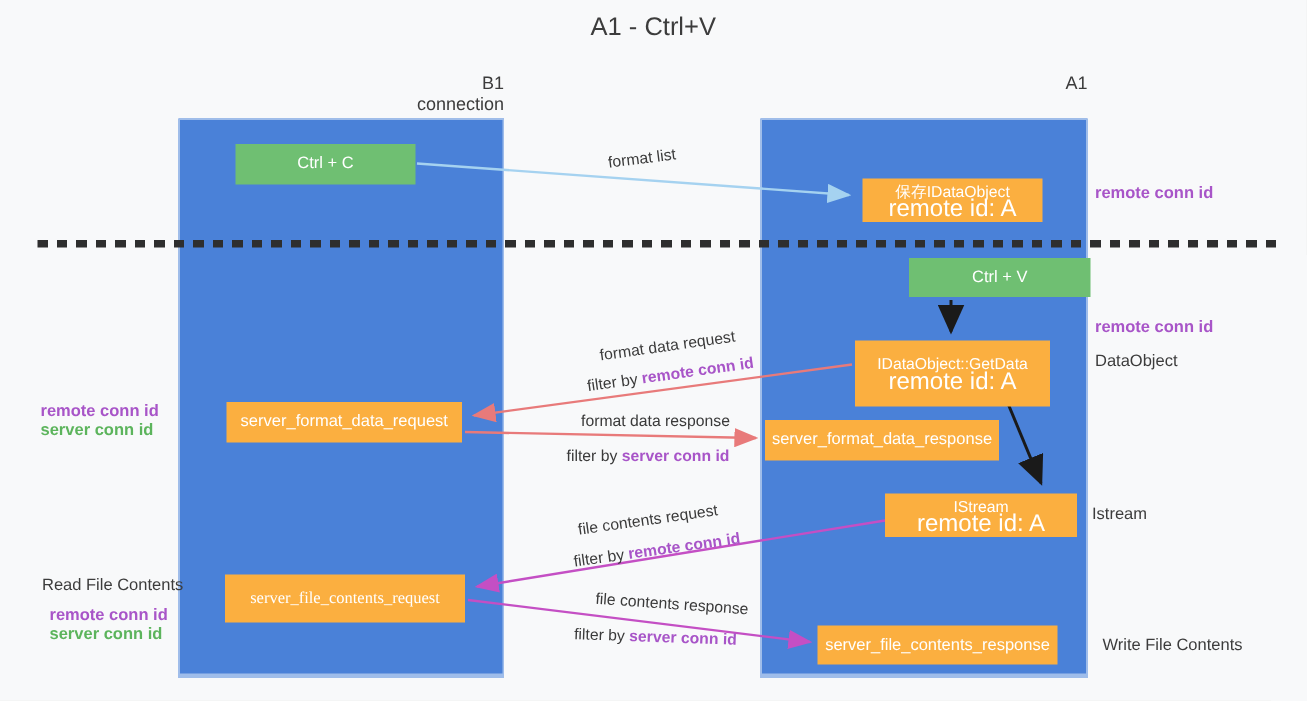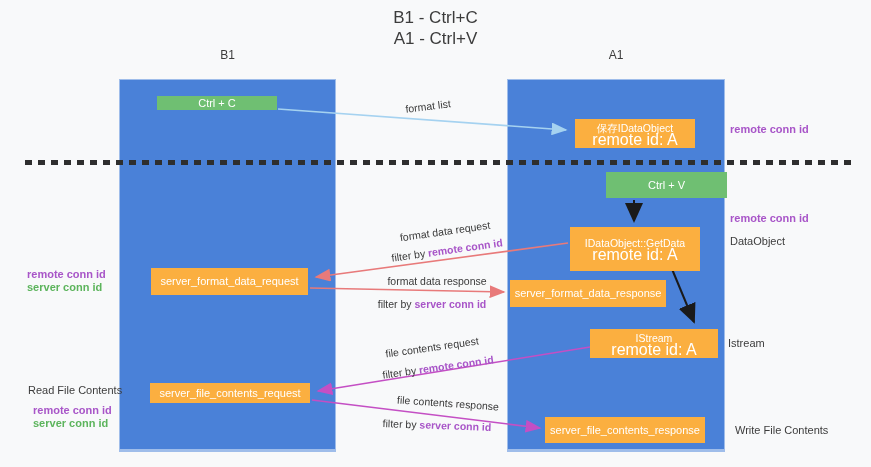--- a/index.html
+++ b/index.html
@@ -8,69 +8,69 @@
           font-family:"Liberation Sans",sans-serif;color:#3f3f3f;}
 
   .title{position:absolute;top:7px;left:0;width:100%;text-align:center;
          font-size:17px;line-height:21px;color:#3c3c3c;}
 
   .lane{position:absolute;top:79px;height:373px;background:#4a81d8;
         border:1px solid #9fbdea;border-bottom-width:3px;box-sizing:border-box;z-index:1;}
   .lane-left{left:119px;width:217px;}
   .lane-right{left:507px;width:218px;}
 
-  .lane-header{position:absolute;top:48px;text-align:center;font-size:12px;line-height:14px;color:#3c3c3c;z-index:4;}
+  .lane-header{position:absolute;top:48px;text-align:right;font-size:12px;line-height:14px;color:#3c3c3c;z-index:4;}
   .lane-header.lh-left{left:119px;width:217px;}
   .lane-header.lh-right{left:507px;width:218px;}
 
   .dashed-line{position:absolute;left:25px;top:160px;width:826px;height:5px;z-index:5;
     background:repeating-linear-gradient(90deg,#2e2e2e 0 7px,transparent 7px 13px);}
 
   svg.arrows{position:absolute;left:0;top:0;z-index:2;}
 
   .node{position:absolute;display:flex;flex-direction:column;align-items:center;justify-content:center;
         color:#fff;font-size:11px;line-height:13px;text-align:center;z-index:3;box-sizing:border-box;}
   .node.green{background:#6fbf72;}
   .node.orange{background:#fbaf40;}
   .node .l2{font-size:16px;}
 
-  .n-ctrl-c{left:157px;top:96px;width:120px;height:14px;align-items:center;}
+  .n-ctrl-c{left:157px;top:96px;width:120px;height:27px;align-items:center;}
   .n-save{left:575px;top:119px;width:120px;height:29px;font-size:10.5px;line-height:12px;}
   .n-ctrl-v{left:606px;top:172px;width:121px;height:26px;}
   .n-getdata{left:570px;top:227px;width:130px;height:44px;font-size:10.5px;line-height:12px;}
   .n-fmt-req{left:151px;top:268px;width:157px;height:27px;}
   .n-fmt-resp{left:510px;top:280px;width:156px;height:27px;}
   .n-istream{left:590px;top:329px;width:128px;height:29px;font-size:10.5px;line-height:12px;}
-  .n-file-req{left:150px;top:383px;width:160px;height:20px;}
+  .n-file-req{left:150px;top:383px;width:160px;height:32px;font-family:Liberation Serif, serif;}
   .n-file-resp{left:545px;top:417px;width:160px;height:26px;}
 
   .flow-label{position:absolute;z-index:4;font-size:10.5px;color:#3a3a3a;white-space:nowrap;
               transform:translate(-50%,-50%);}
   .rot-n8{transform:translate(-50%,-50%) rotate(-8deg);}
   .rot-n7{transform:translate(-50%,-50%) rotate(-7deg);}
   .rot-p4{transform:translate(-50%,-50%) rotate(4deg);}
   .rot-p2{transform:translate(-50%,-50%) rotate(2deg);}
   .key-purple{color:#a855c8;font-weight:bold;}
 
   .side-label{position:absolute;z-index:4;font-size:11px;white-space:nowrap;color:#3c3c3c;}
   .side-label.purple{color:#a855c8;font-weight:bold;}
   .side-label.green{color:#5cb45c;font-weight:bold;}
 </style>
 </head>
 <body>
 
 <div id="canvas">
 
   <div class="title">
-    <div>B1 - Ctrl+C</div>
     <div>A1 - Ctrl+V</div>
   </div>
 
   <div class="lane-header lh-left">
     <div>B1</div>
+    <div>connection</div>
   </div>
   <div class="lane-header lh-right">
     <div>A1</div>
   </div>
 
   <div class="lane lane-left"></div>
   <div class="lane lane-right"></div>
 
   <div class="dashed-line"></div>
 

